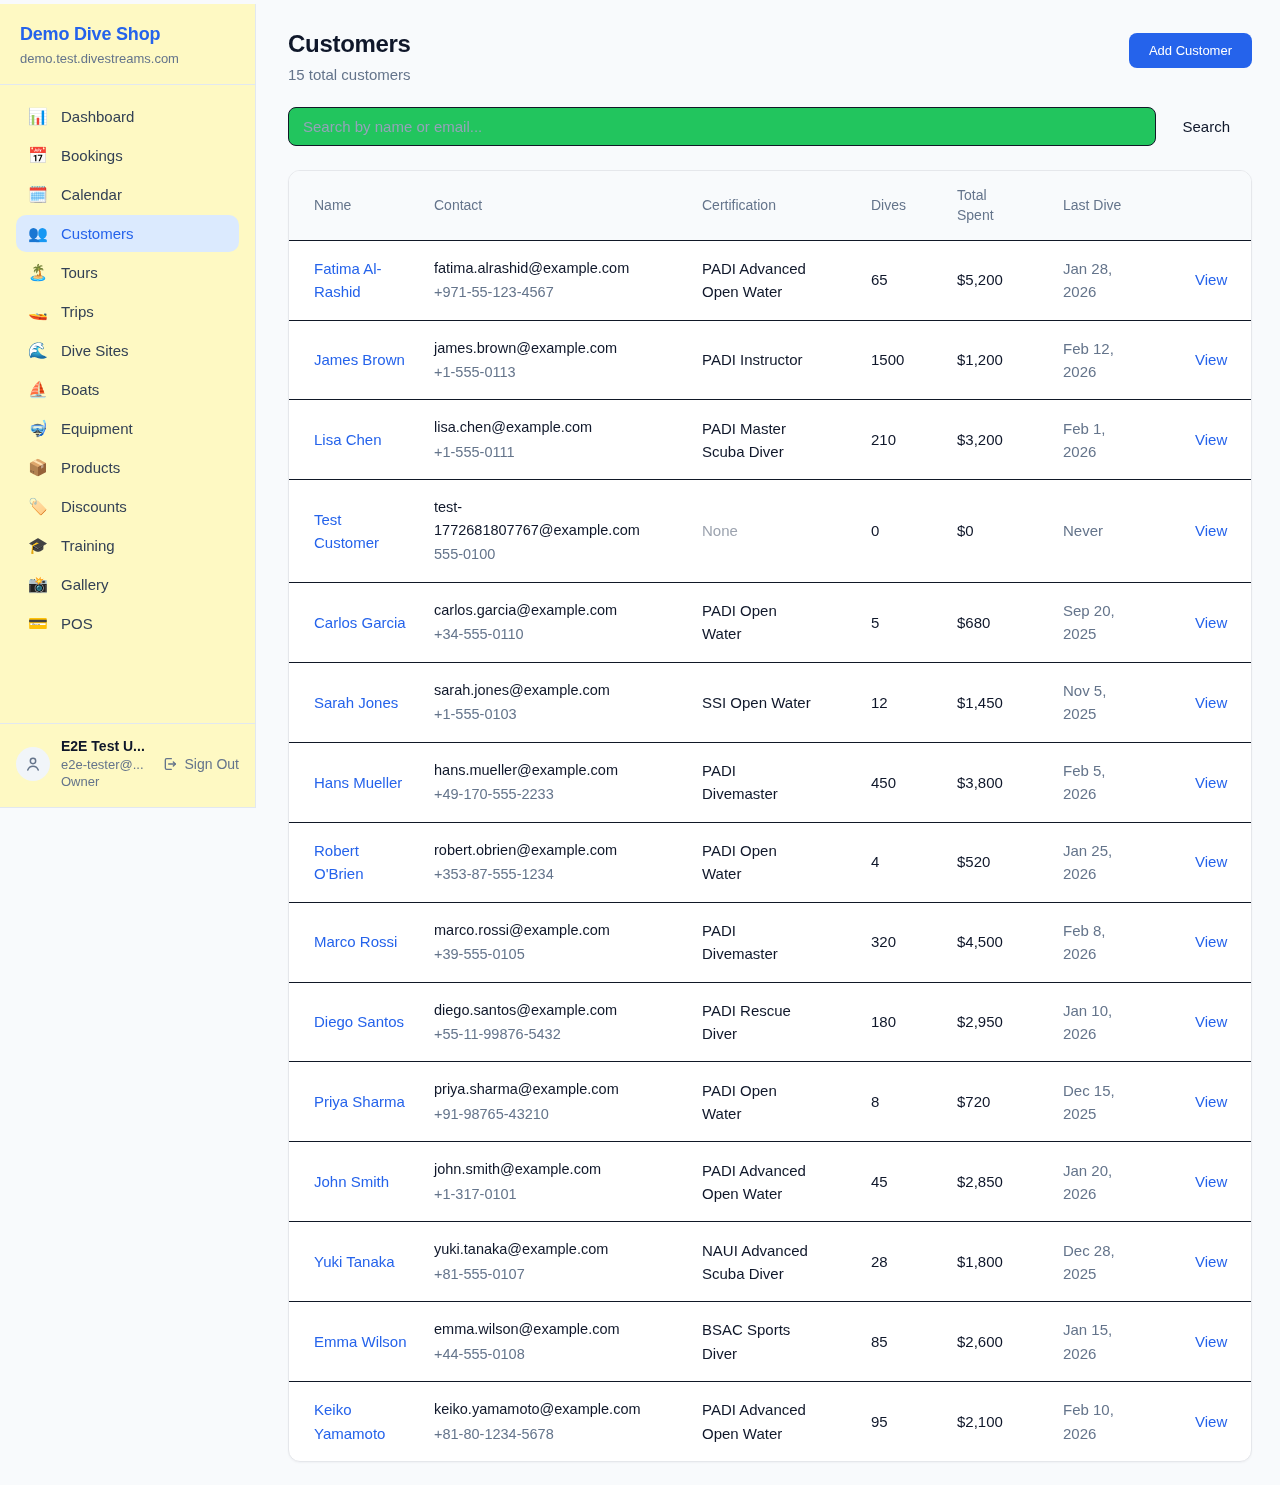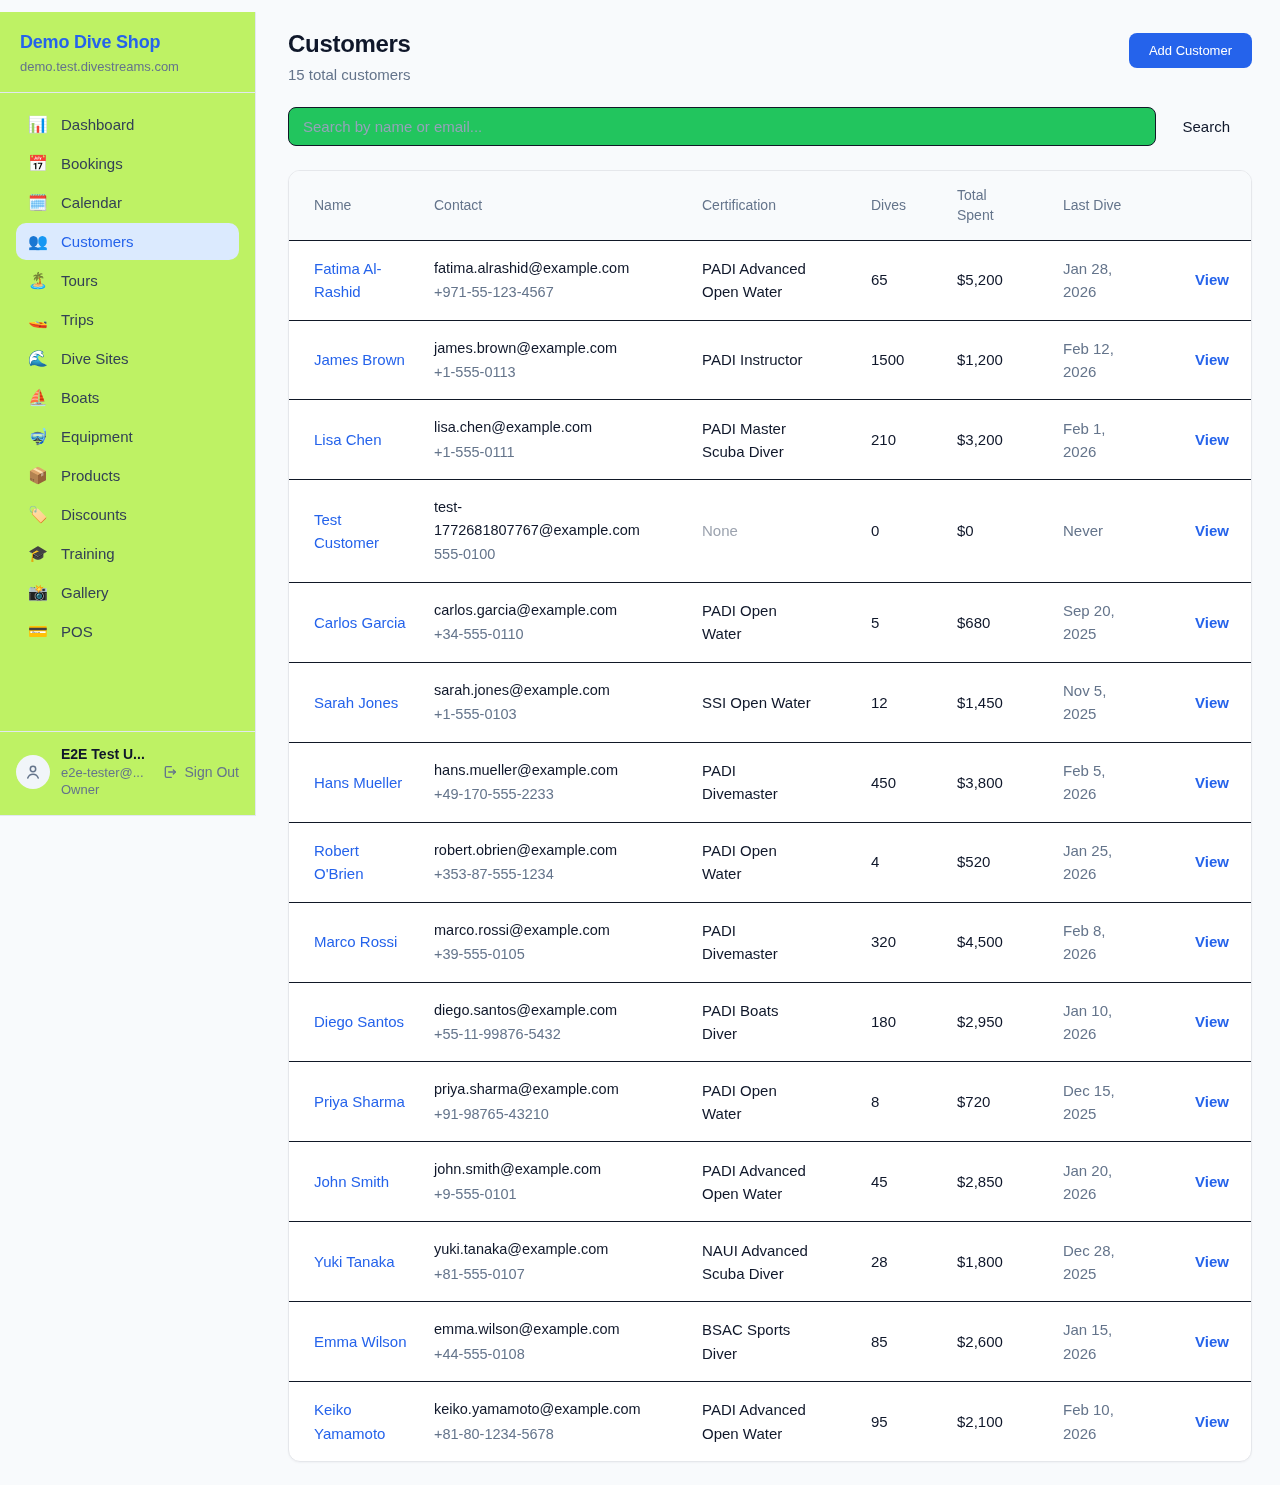--- a/index.html
+++ b/index.html
@@ -7,23 +7,23 @@
   body {
     position: relative;
     min-height: 1485px;
     background: #f8fafc;
     font-family: "Liberation Sans", sans-serif;
     color: #0f172a;
   }
 
   
   .sidebar {
-    position: absolute; top: 12px; left: 0;
+    position: absolute; top: 4px; left: 0;
     width: 256px; height: 804px;
-    background: #bef264;
+    background: #fef9c3;
     border-right: 1px solid #e2e8f0;
     border-bottom: 1px solid #e2e8f0;
     display: flex; flex-direction: column;
   }
   .brand { padding: 20px 20px 18px; border-bottom: 1px solid #e2e8f0; }
   .brand-title { font-size: 18px; font-weight: 700; color: #2563eb; letter-spacing: -0.2px; }
   .brand-sub { font-size: 13px; color: #64748b; margin-top: 6px; }
 
   .nav { flex: 1 1 auto; padding: 13px 16px; }
   .nav-item {
@@ -107,21 +107,21 @@
   th.col-last   { width: 107px; padding-right: 30px; }
   th.col-view   { width: 83px;  }
 
   tbody tr { border-bottom: 1px solid #111827; }
   tbody tr:last-child { border-bottom: none; }
   tbody td { vertical-align: middle; padding: 16px 24px 16px 0; font-size: 15px; line-height: 1.55; }
   td.cell-name { padding-left: 25px; padding-right: 24px; }
   td.cell-contact { padding-right: 52px; }
   td.cell-cert { padding-right: 57px; }
   td.cell-last { padding-right: 28px; color: #64748b; }
-  td.cell-view { padding-left: 25px; font-weight: bold; }
+  td.cell-view { padding-left: 25px; }
 
   .name-link { color: #2563eb; font-weight: 500; text-decoration: none; cursor: pointer; overflow-wrap: break-word; }
   .email { color: #0f172a; font-size: 14.5px; overflow-wrap: break-word; }
   .phone { color: #64748b; font-size: 14.5px; margin-top: 2px; }
   .cert { color: #0f172a; }
   .cert.none { color: #9ca3af; }
   .view-link { color: #2563eb; text-decoration: none; cursor: pointer; }
 </style>
 </head>
 <body>
@@ -371,21 +371,21 @@
     <td class="cell-last">Feb 8, 2026</td>
     <td class="cell-view"><a class="view-link">View</a></td>
   </tr>
 
   <tr>
     <td class="cell-name"><a class="name-link">Diego Santos</a></td>
     <td class="cell-contact">
       <div class="email">diego.santos@example.com</div>
       <div class="phone">+55-11-99876-5432</div>
     </td>
-    <td class="cell-cert"><span class="cert">PADI Boats Diver</span></td>
+    <td class="cell-cert"><span class="cert">PADI Rescue Diver</span></td>
     <td class="cell-dives">180</td>
     <td class="cell-spent">$2,950</td>
     <td class="cell-last">Jan 10, 2026</td>
     <td class="cell-view"><a class="view-link">View</a></td>
   </tr>
 
   <tr>
     <td class="cell-name"><a class="name-link">Priya Sharma</a></td>
     <td class="cell-contact">
       <div class="email">priya.sharma@example.com</div>
@@ -395,21 +395,21 @@
     <td class="cell-dives">8</td>
     <td class="cell-spent">$720</td>
     <td class="cell-last">Dec 15, 2025</td>
     <td class="cell-view"><a class="view-link">View</a></td>
   </tr>
 
   <tr>
     <td class="cell-name"><a class="name-link">John Smith</a></td>
     <td class="cell-contact">
       <div class="email">john.smith@example.com</div>
-      <div class="phone">+9-555-0101</div>
+      <div class="phone">+1-317-0101</div>
     </td>
     <td class="cell-cert"><span class="cert">PADI Advanced Open Water</span></td>
     <td class="cell-dives">45</td>
     <td class="cell-spent">$2,850</td>
     <td class="cell-last">Jan 20, 2026</td>
     <td class="cell-view"><a class="view-link">View</a></td>
   </tr>
 
   <tr>
     <td class="cell-name"><a class="name-link">Yuki Tanaka</a></td>

